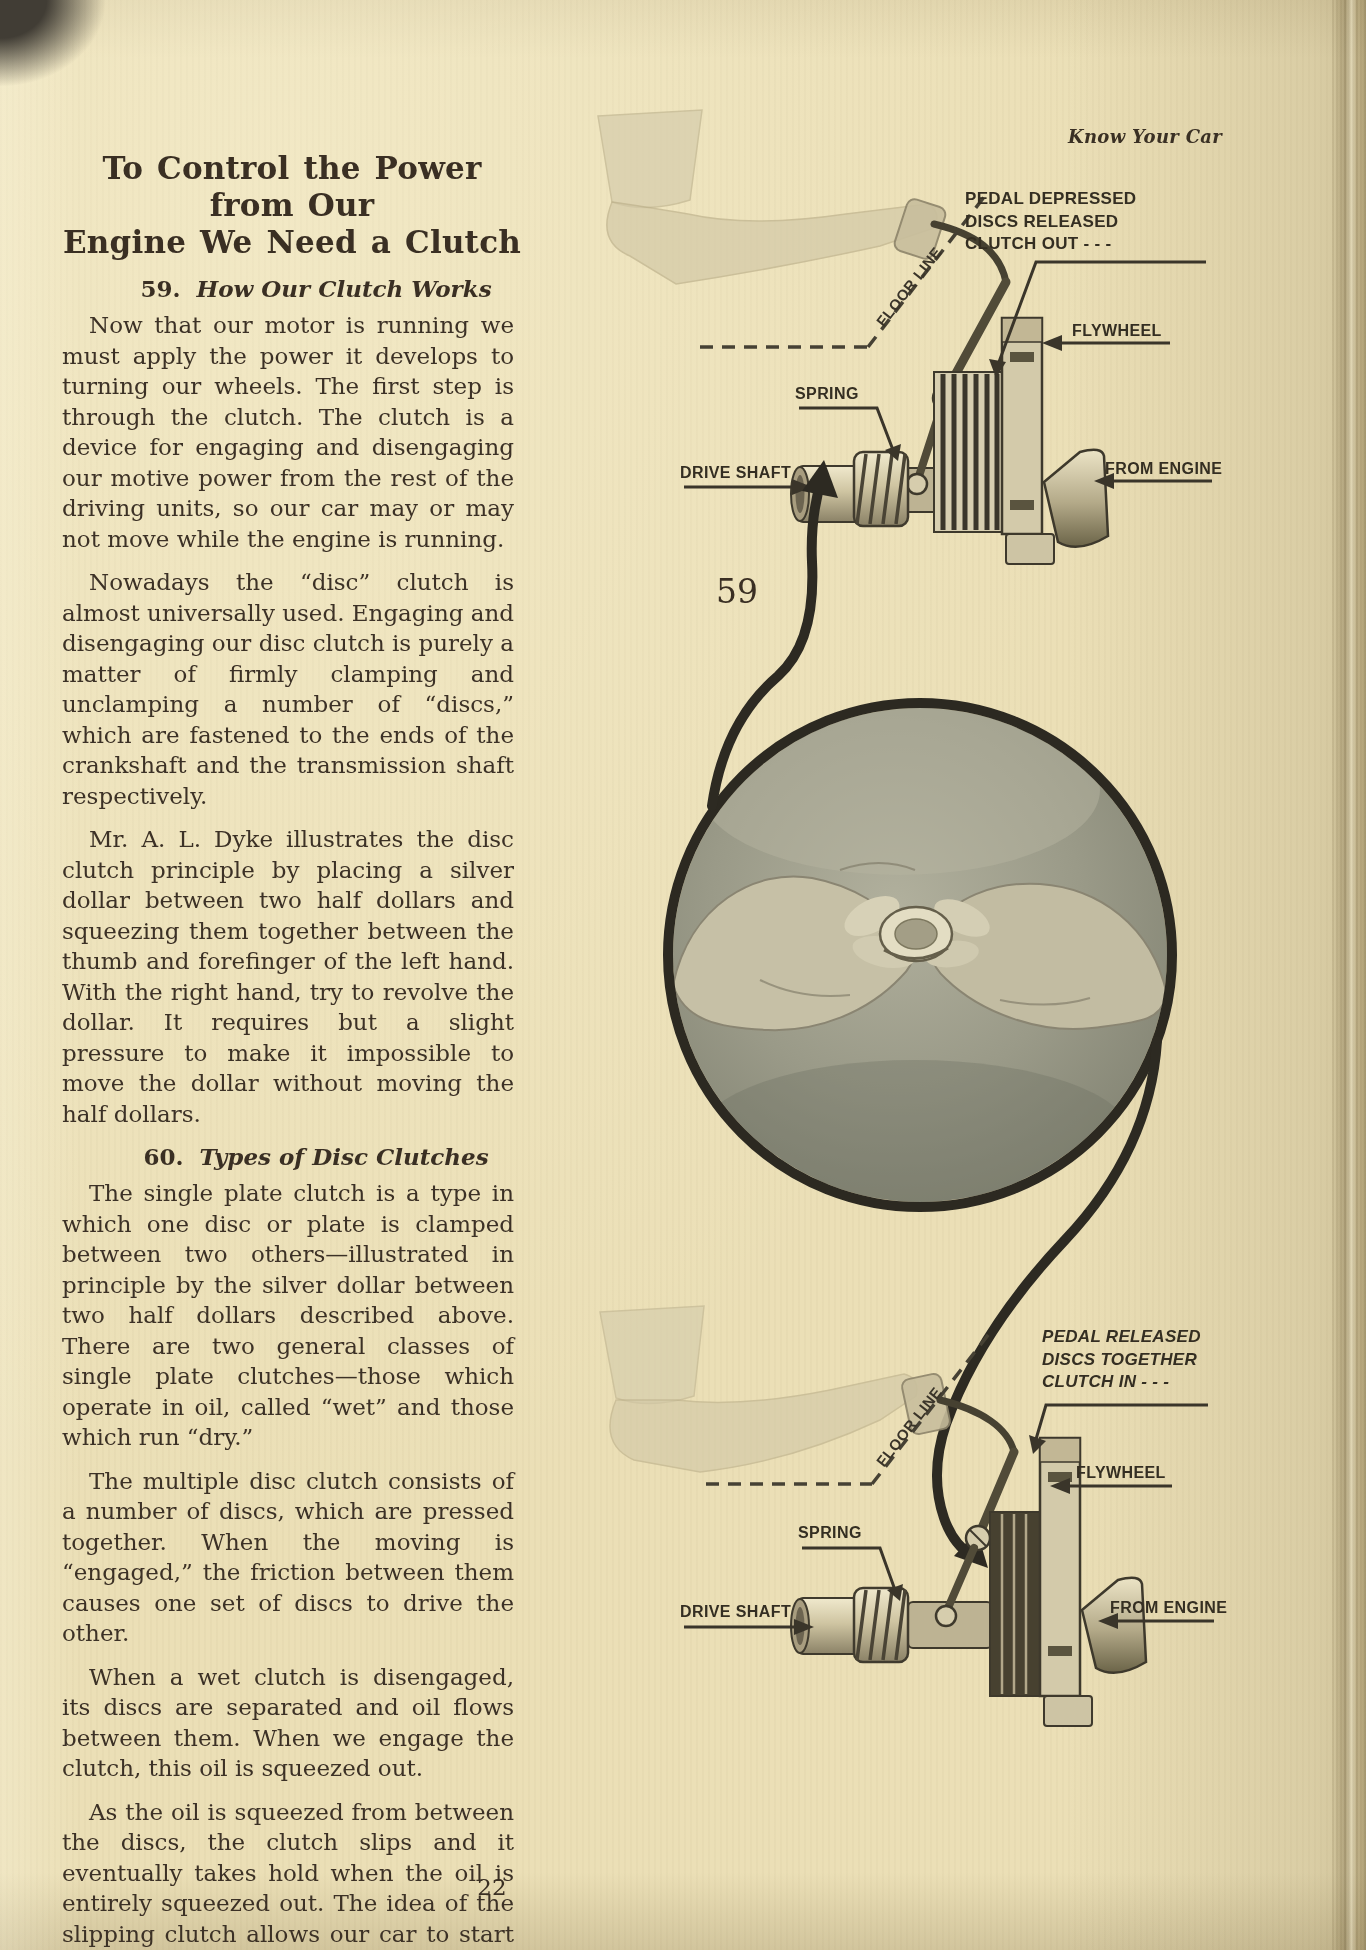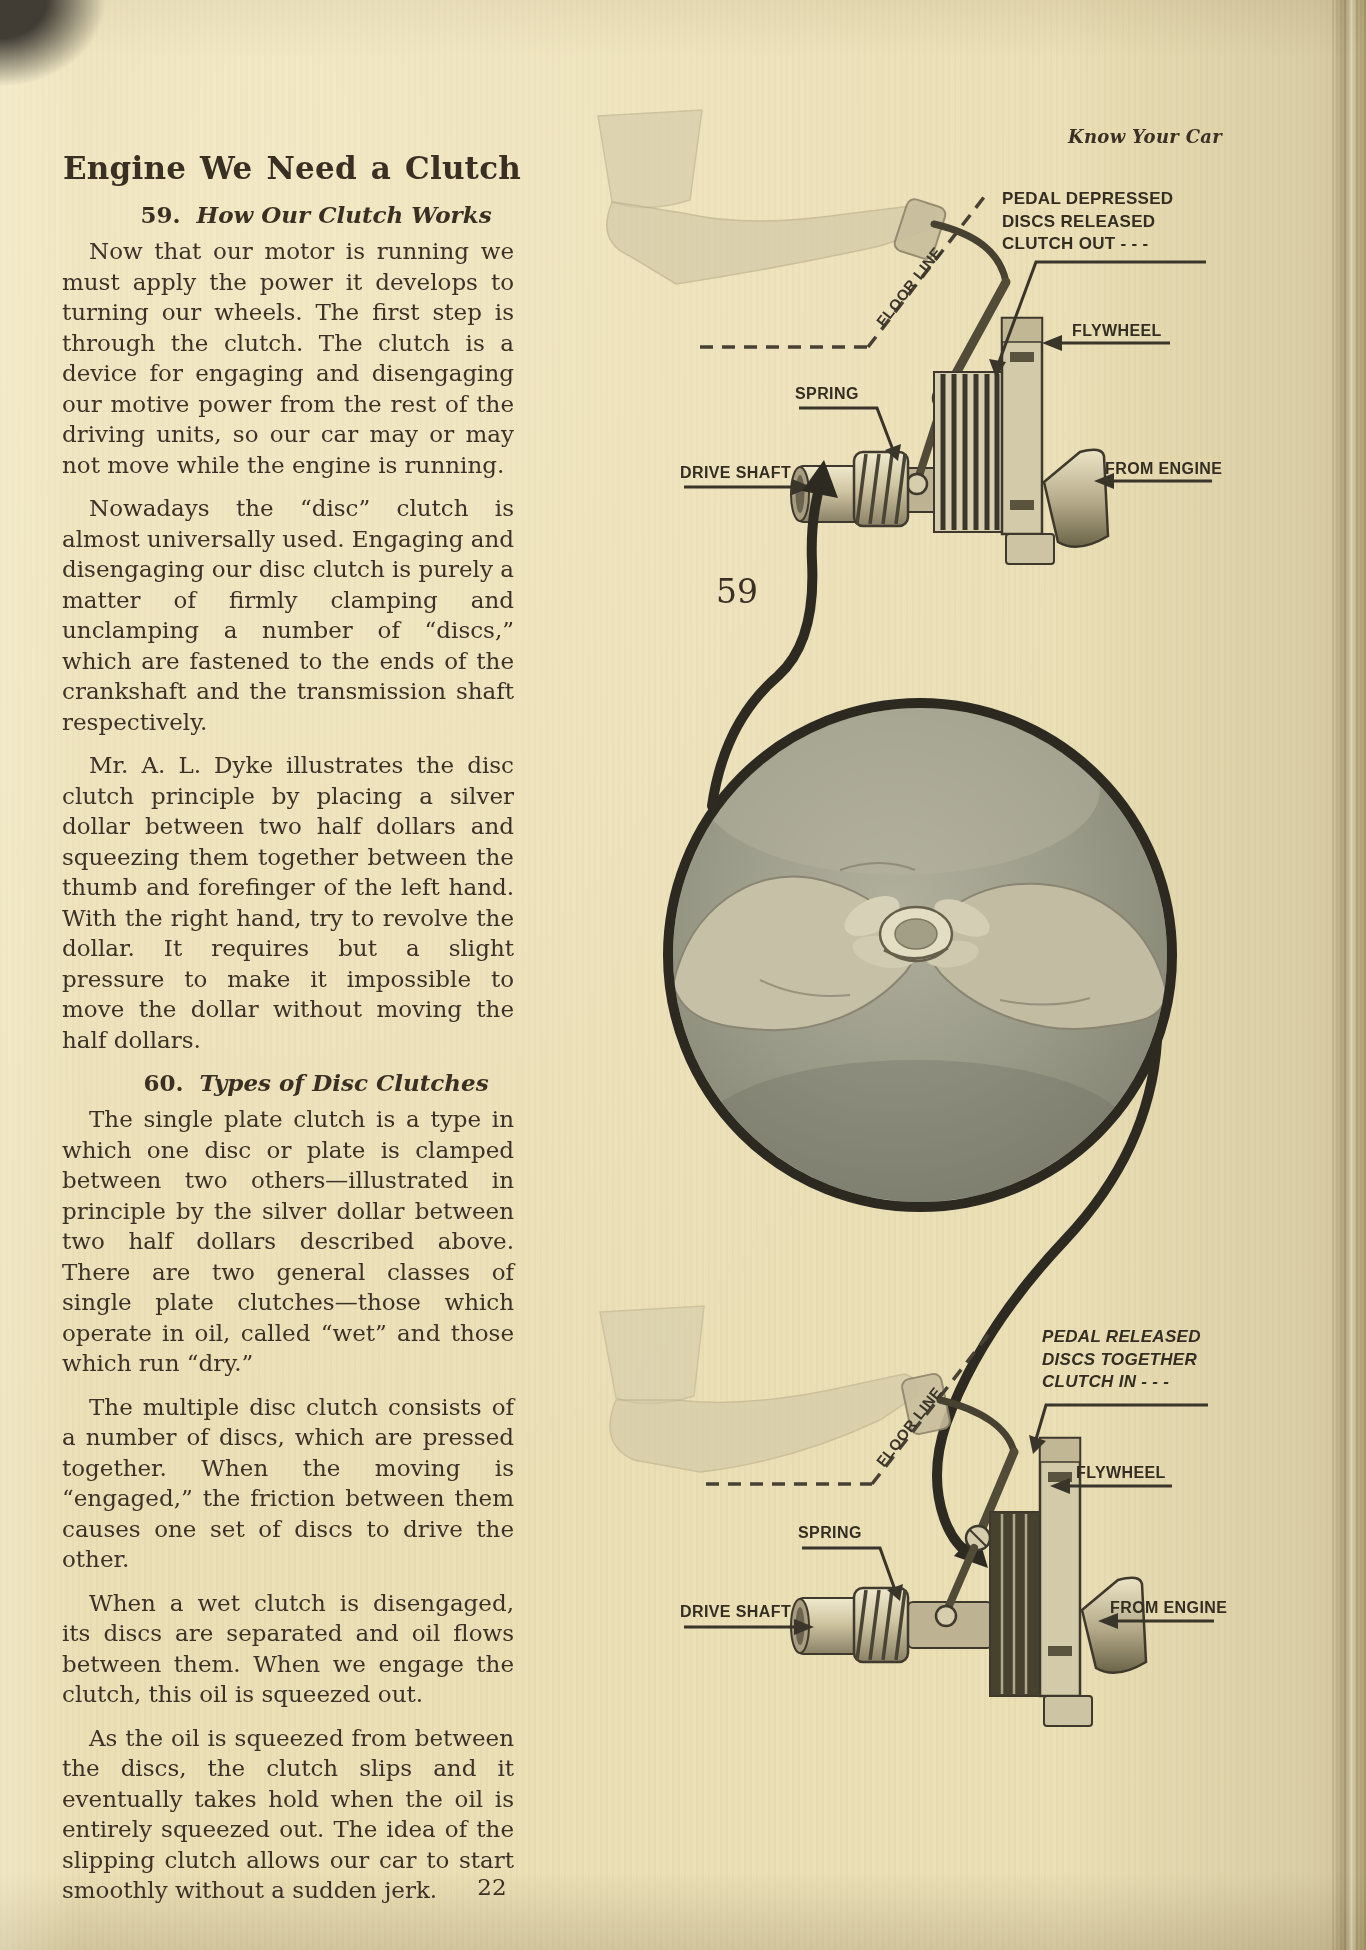--- a/index.html
+++ b/index.html
@@ -70,20 +70,21 @@
 <body>
 
 <div class="page">
 
   <div class="corner-shadow"></div>
 
   <div class="running-head">Know Your Car</div>
 
   <div class="text-col">
     <div class="title-wrap">
+      <div class="title-line">To Control the Power from Our</div>
       <div class="title-line">Engine We Need a Clutch</div>
     </div>
 
     <div class="sec-heading">
       <span class="num">59.</span><span class="name">How Our Clutch Works</span>
     </div>
     <p>Now that our motor is running we must apply the power it develops to turning our wheels.  The first step is through the clutch. The clutch is a device for engaging and disengaging our motive power from the rest of the driving units, so our car may or may not move while the engine is running.</p>
     <p>Nowadays the “disc” clutch is almost universally used.  Engaging and disengaging our disc clutch is purely a matter of firmly clamping and unclamping a number of “discs,” which are fastened to the ends of the crankshaft and the transmission shaft respectively.</p>
     <p>Mr. A. L. Dyke illustrates the disc clutch principle by placing a silver dollar between two half dollars and squeezing them together between the thumb and forefinger of the left hand.  With the right hand, try to revolve the dollar.  It requires but a slight pressure to make it impossible to move the dollar without moving the half dollars.</p>
 
@@ -222,21 +223,21 @@
       <polygon points="1070,1478 1050,1486 1070,1494" fill="#3a352a"></polygon>
       <polyline points="802,1548 880,1548 895,1590" fill="none" stroke="#3a352a" stroke-width="3"></polyline>
       <polygon points="900,1601 887,1590 903,1584" fill="#3a352a"></polygon>
       <line x1="684" y1="1627" x2="798" y2="1627" stroke="#3a352a" stroke-width="3"></line>
       <polygon points="794,1619 814,1627 794,1635" fill="#3a352a"></polygon>
       <line x1="1214" y1="1621" x2="1104" y2="1621" stroke="#3a352a" stroke-width="3"></line>
       <polygon points="1118,1613 1098,1621 1118,1629" fill="#3a352a"></polygon>
     </g>
   </svg>
 
-  <div class="caption" style="left:1002px;top:188px;">
+  <div class="caption" style="left:965px;top:188px;">
     <div>PEDAL DEPRESSED</div>
     <div>DISCS RELEASED</div>
     <div>CLUTCH OUT - - -</div>
   </div>
   <div class="floorline" style="left:846px;top:278px;">FLOOR LINE</div>
   <div class="dlabel" style="left:795px;top:385px;">SPRING</div>
   <div class="dlabel" style="left:680px;top:464px;">DRIVE SHAFT</div>
   <div class="dlabel" style="left:1072px;top:322px;">FLYWHEEL</div>
   <div class="dlabel" style="left:1105px;top:460px;">FROM ENGINE</div>
   <div class="fig-num">59</div>

